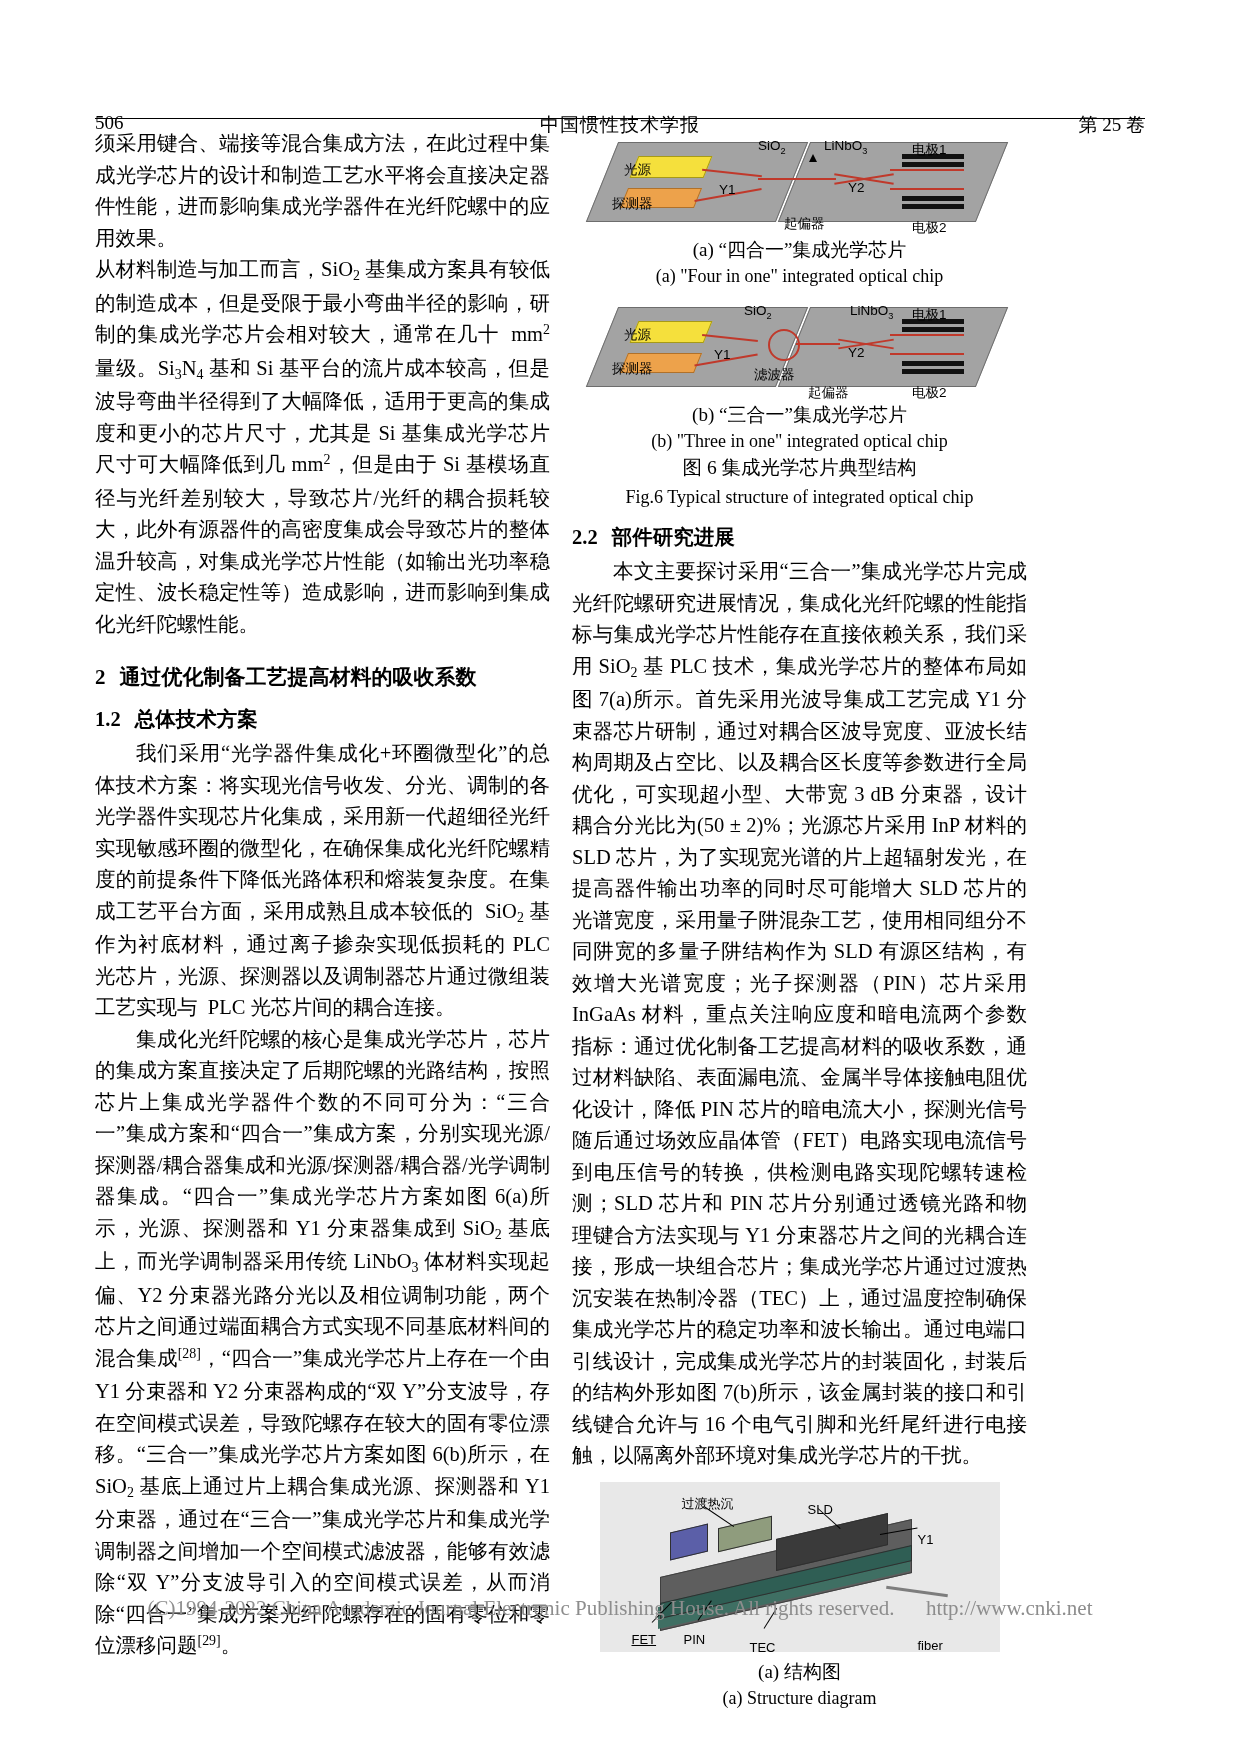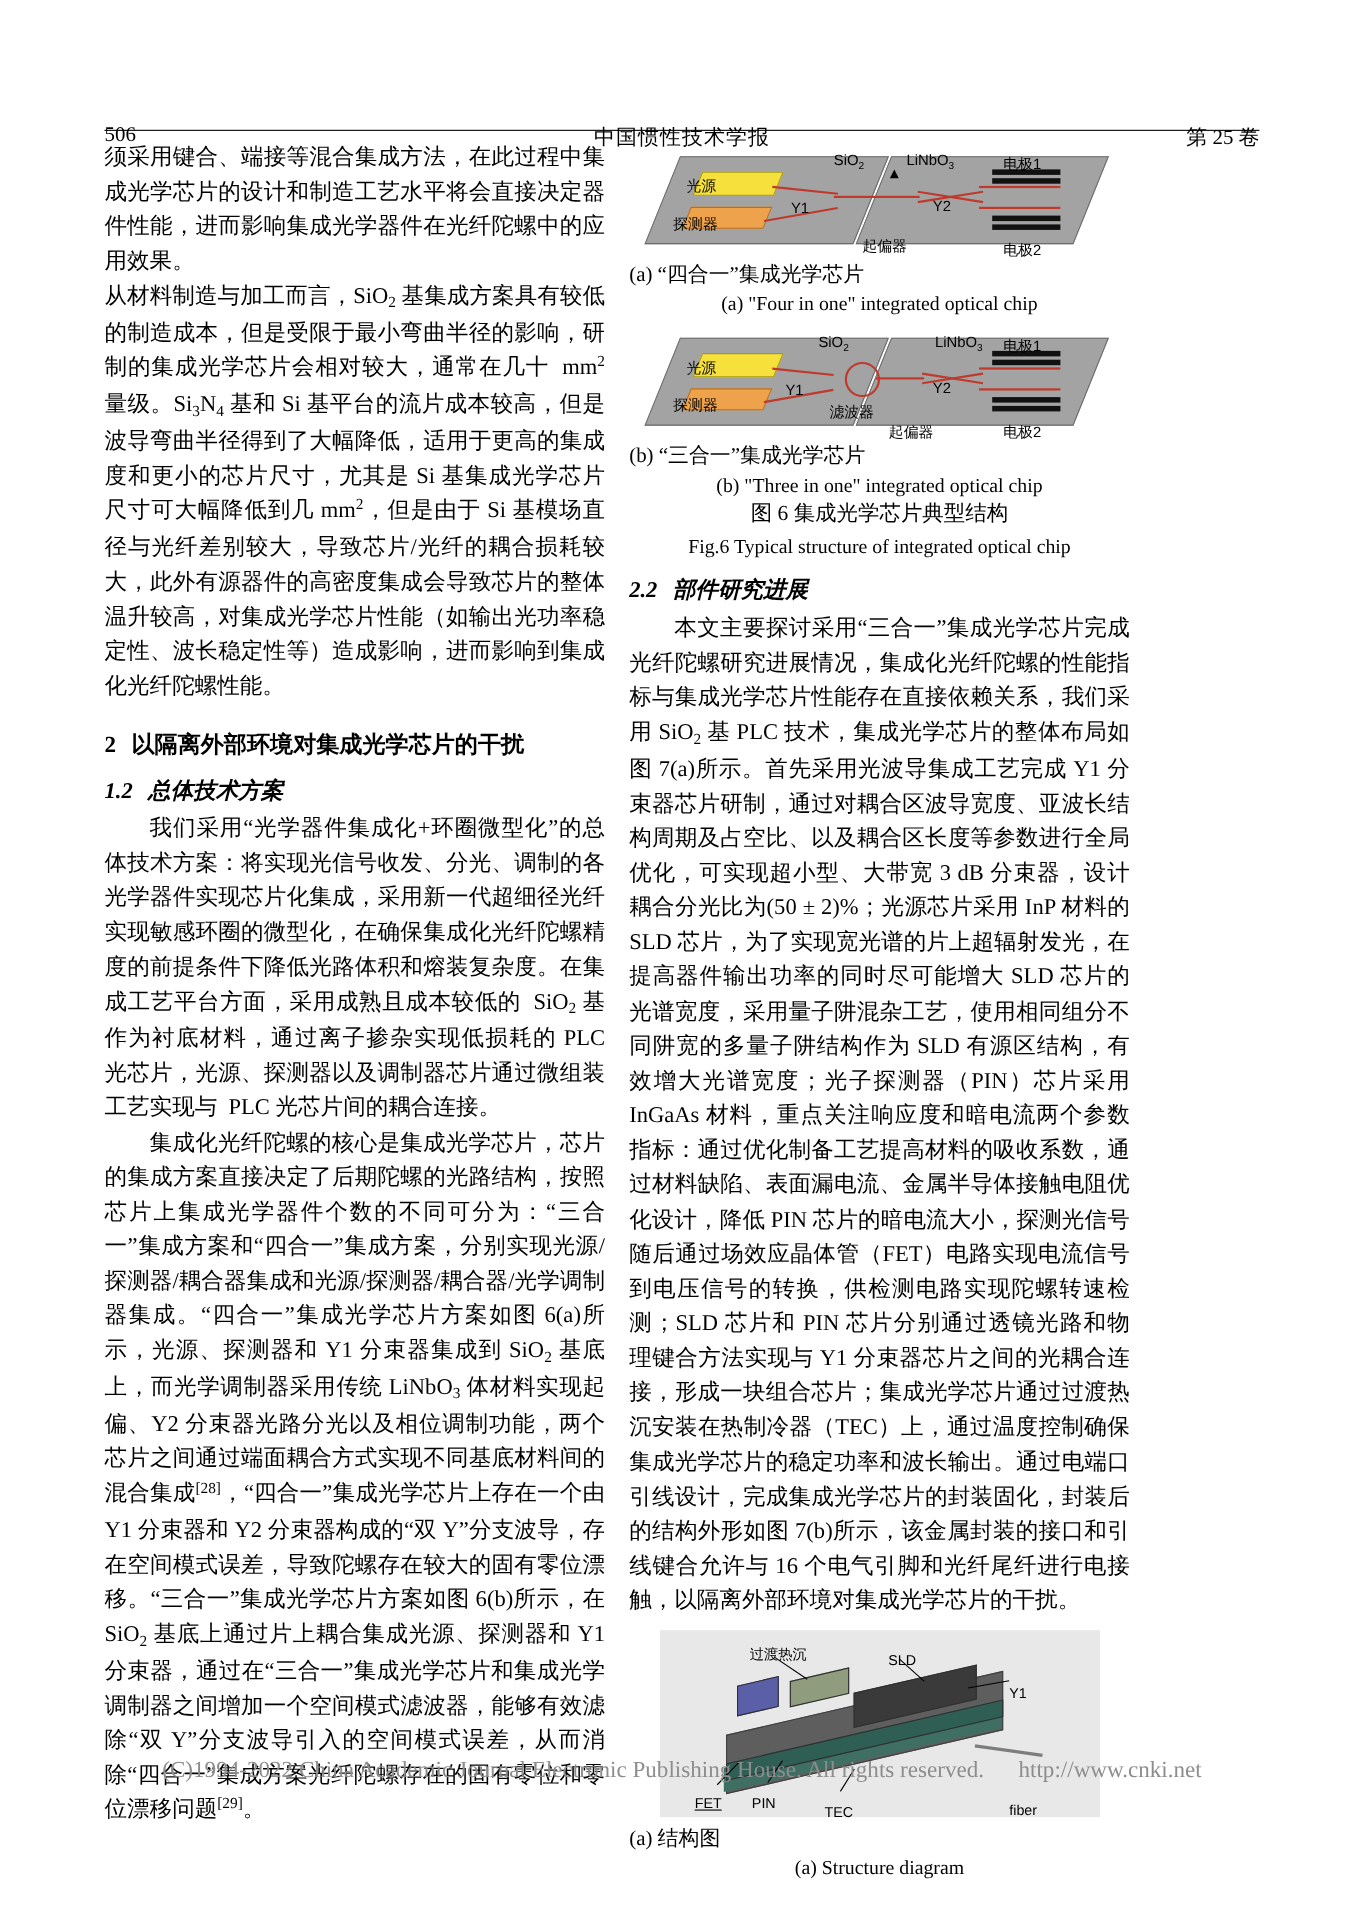--- a/index.html
+++ b/index.html
@@ -73,33 +73,32 @@
     font-size: 21px;
     font-weight: bold;
     margin: 22px 0 8px 0;
     line-height: 30px;
   }
   h3.sub {
     font-size: 20.5px;
     font-weight: bold;
     margin: 12px 0 4px 0;
     line-height: 30px;
-    font-style: italic;
   }
   .sec-num { margin-right: 14px; }
   sub { font-size: 0.68em; vertical-align: baseline; position: relative; top: 4px; }
   sup { font-size: 0.68em; vertical-align: baseline; position: relative; top: -7px; }
 
   
   .fig-box {
     position: relative;
     width: 455px;
   }
   .cap {
-    text-align: left;
+    text-align: center;
     font-size: 19px;
     line-height: 27px;
   }
   .cap-en {
     text-align: center;
     font-size: 18px;
     line-height: 26px;
     font-family: "Liberation Serif", serif;
   }
   .cap-main { text-align: center; font-size: 19.5px; line-height: 28px; }
@@ -228,21 +227,21 @@
   </div>
   <div class="rule"></div>
 
   <div class="col col-left">
 
     <p>须采用键合、端接等混合集成方法，在此过程中集成光学芯片的设计和制造工艺水平将会直接决定器件性能，进而影响集成光学器件在光纤陀螺中的应用效果。</p>
 
     <p>从材料制造与加工而言，SiO<sub>2</sub> 基集成方案具有较低的制造成本，但是受限于最小弯曲半径的影响，研制的集成光学芯片会相对较大，通常在几十&nbsp; mm<sup>2</sup> 量级。Si<sub>3</sub>N<sub>4</sub> 基和 Si 基平台的流片成本较高，但是波导弯曲半径得到了大幅降低，适用于更高的集成度和更小的芯片尺寸，尤其是 Si 基集成光学芯片尺寸可大幅降低到几 mm<sup>2</sup>，但是由于 Si 基模场直径与光纤差别较大，导致芯片/光纤的耦合损耗较大，此外有源器件的高密度集成会导致芯片的整体温升较高，对集成光学芯片性能（如输出光功率稳定性、波长稳定性等）造成影响，进而影响到集成化光纤陀螺性能。</p>
 
     <h2 class="sec">
-      <span class="sec-num">2</span><span>以隔离外部环境对集成光学芯片的干扰</span>
+      <span class="sec-num">2</span><span>通过优化制备工艺提高材料的吸收系数</span>
     </h2>
 
     <h3 class="sub">
       <span class="sec-num">1.2</span><span>总体技术方案</span>
     </h3>
 
     <p class="ind">我们采用“光学器件集成化+环圈微型化”的总体技术方案：将实现光信号收发、分光、调制的各光学器件实现芯片化集成，采用新一代超细径光纤实现敏感环圈的微型化，在确保集成化光纤陀螺精度的前提条件下降低光路体积和熔装复杂度。在集成工艺平台方面，采用成熟且成本较低的&nbsp; SiO<sub>2</sub> 基作为衬底材料，通过离子掺杂实现低损耗的 PLC 光芯片，光源、探测器以及调制器芯片通过微组装工艺实现与&nbsp; PLC 光芯片间的耦合连接。</p>
 
     <p class="ind">集成化光纤陀螺的核心是集成光学芯片，芯片的集成方案直接决定了后期陀螺的光路结构，按照芯片上集成光学器件个数的不同可分为：“三合一”集成方案和“四合一”集成方案，分别实现光源/探测器/耦合器集成和光源/探测器/耦合器/光学调制器集成。“四合一”集成光学芯片方案如图 6(a)所示，光源、探测器和 Y1 分束器集成到 SiO<sub>2</sub> 基底上，而光学调制器采用传统 LiNbO<sub>3</sub> 体材料实现起偏、Y2 分束器光路分光以及相位调制功能，两个芯片之间通过端面耦合方式实现不同基底材料间的混合集成<sup>[28]</sup>，“四合一”集成光学芯片上存在一个由 Y1 分束器和 Y2 分束器构成的“双 Y”分支波导，存在空间模式误差，导致陀螺存在较大的固有零位漂移。“三合一”集成光学芯片方案如图 6(b)所示，在 SiO<sub>2</sub> 基底上通过片上耦合集成光源、探测器和 Y1 分束器，通过在“三合一”集成光学芯片和集成光学调制器之间增加一个空间模式滤波器，能够有效滤除“双 Y”分支波导引入的空间模式误差，从而消除“四合一”集成方案光纤陀螺存在的固有零位和零位漂移问题<sup>[29]</sup>。</p>
   </div>

